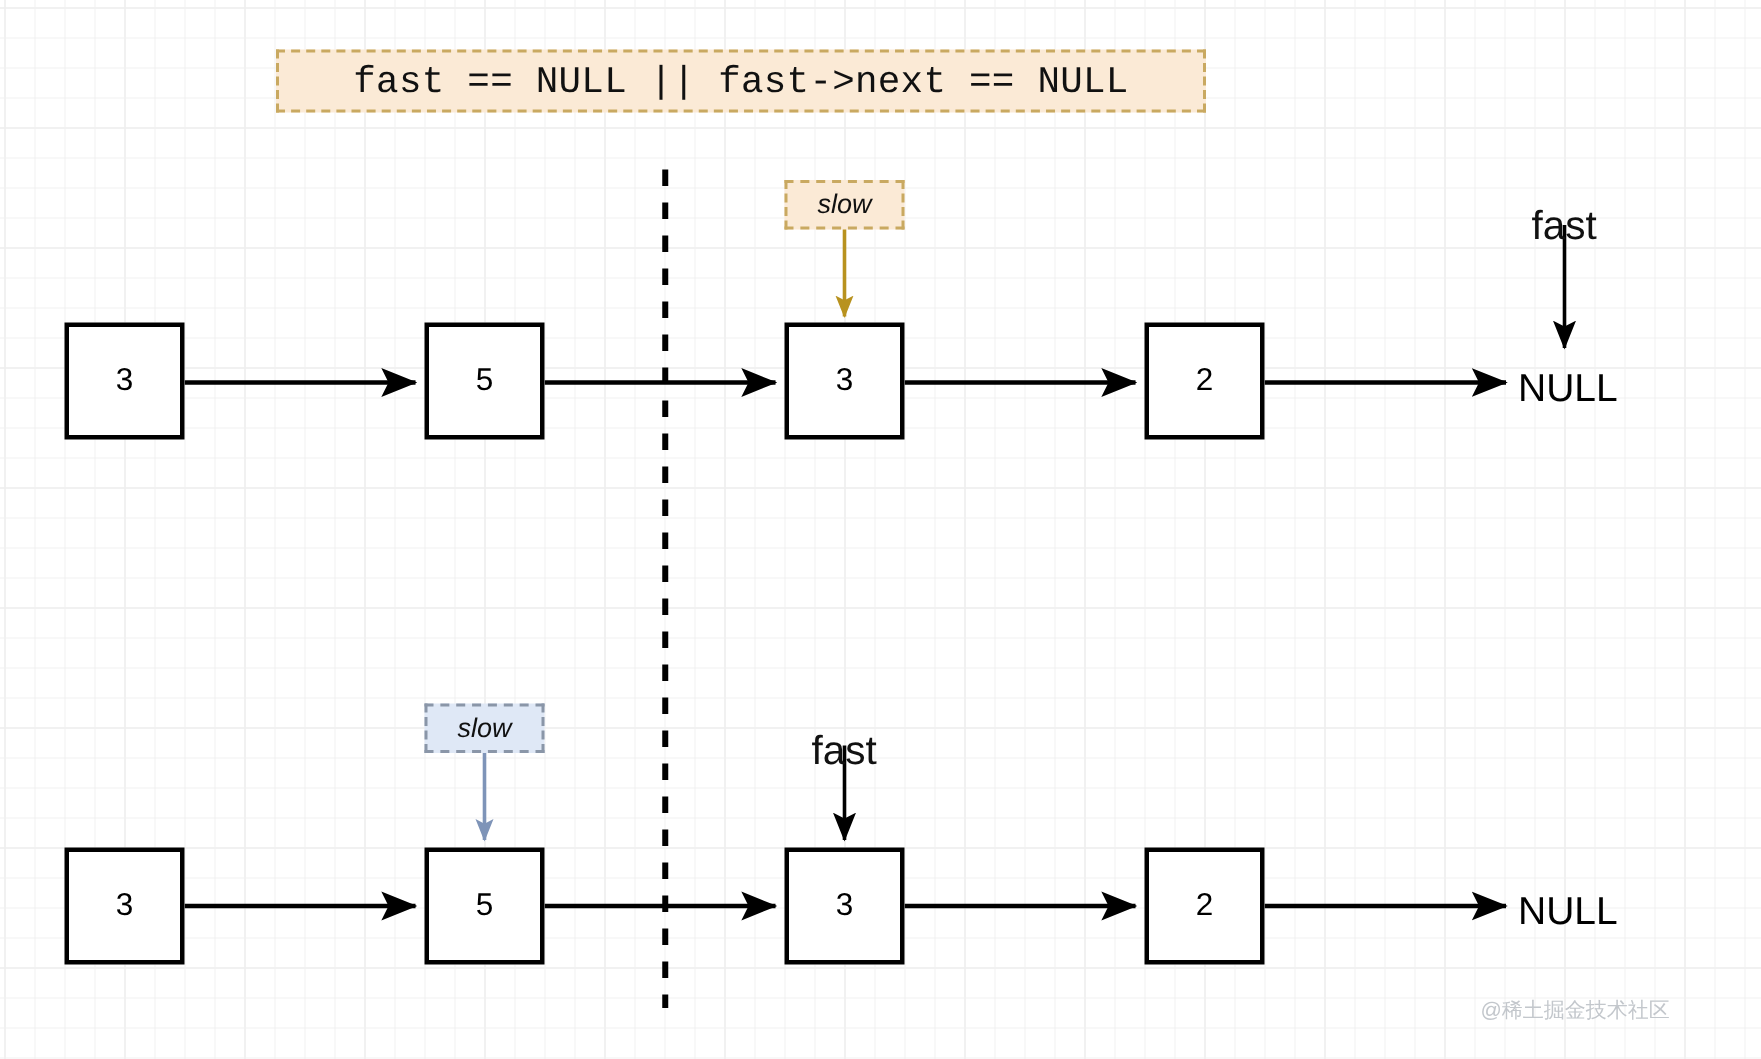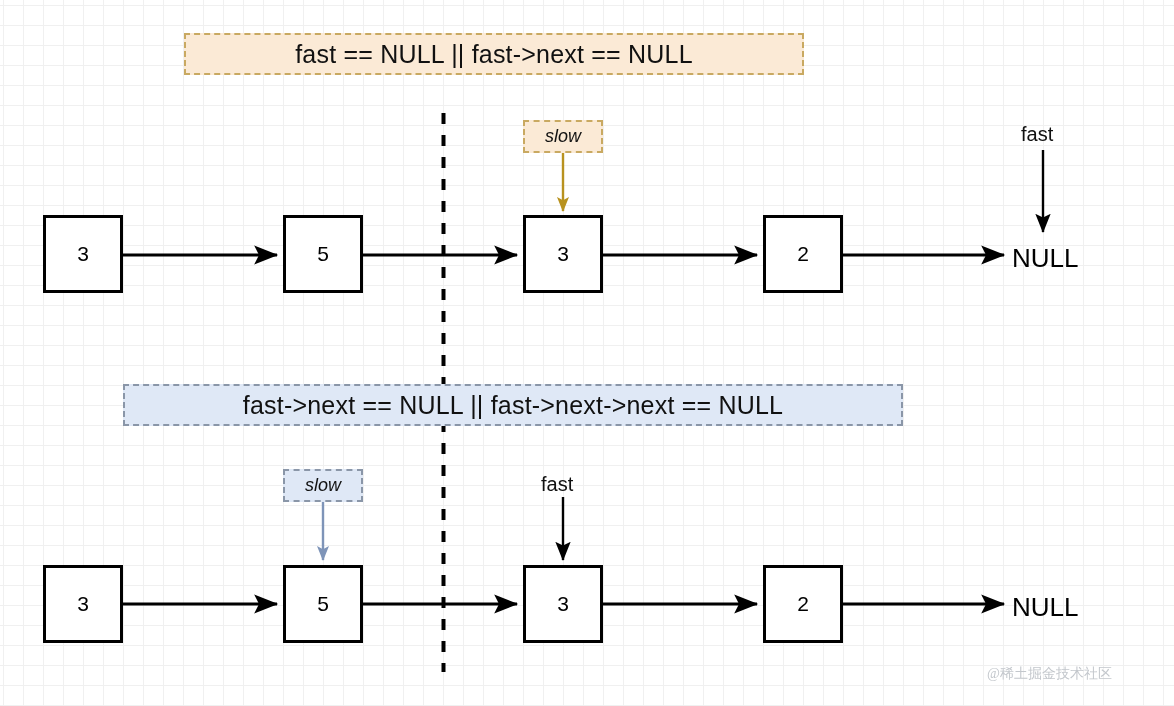--- a/index.html
+++ b/index.html
@@ -77,37 +77,38 @@
     border: 2px dashed #c9a961;
   }
   .tag-blue {
     background: #dfe8f6;
     border: 2px dashed #8a96a8;
   }
 
   
   .plain-label {
     position: absolute;
-    font-size: 20px;
+    font-size: 27px;
     white-space: nowrap;
     color: #111111;
+    margin-top: 12px;
   }
   .null-label {
     position: absolute;
     font-size: 26px;
     white-space: nowrap;
     color: #000000;
   }
 
   .watermark {
     position: absolute;
     font-size: 14px;
     color: #c3c7cc;
     white-space: nowrap;
-    font-family: Liberation Serif, serif;
+    font-family: Liberation Sans, sans-serif;
   }
 </style>
 </head>
 <body>
 
 <div id="canvas">
 
   <svg class="layer" width="1174" height="706" viewBox="0 0 1174 706">
     <defs>
       <marker id="arrowBlack" markerWidth="9" markerHeight="9" refX="7.6" refY="3.6" orient="auto" markerUnits="strokeWidth">
@@ -135,42 +136,41 @@
     <line x1="123" y1="604" x2="277" y2="604" stroke="#000000" stroke-width="3" marker-end="url(#arrowBlack)"></line>
     <line x1="363" y1="604" x2="517" y2="604" stroke="#000000" stroke-width="3" marker-end="url(#arrowBlack)"></line>
     <line x1="603" y1="604" x2="757" y2="604" stroke="#000000" stroke-width="3" marker-end="url(#arrowBlack)"></line>
     <line x1="843" y1="604" x2="1004" y2="604" stroke="#000000" stroke-width="3" marker-end="url(#arrowBlack)"></line>
 
     <line x1="323" y1="502" x2="323" y2="560" stroke="#7e94b8" stroke-width="2.4" marker-end="url(#arrowBlue)"></line>
 
     <line x1="563" y1="497" x2="563" y2="560" stroke="#000000" stroke-width="2.4" marker-end="url(#arrowBlack)"></line>
   </svg>
 
-  <div class="banner banner-orange" style="left:184px; top:33px; width:620px; height:42px;">fast == NULL || fast-&gt;next == NULL</div>
+  <div class="banner banner-orange" style="left:184px; top:33px; width:620px; height:42px;font-family:Liberation Mono, monospace;">fast == NULL || fast-&gt;next == NULL</div>
 
   <div class="tag tag-orange" style="left:523px; top:120px; width:80px; height:33px;">slow</div>
 
   <div class="plain-label" style="left:1021px; top:123px;">fast</div>
 
   <div class="node" style="left:43px; top:215px; width:80px; height:78px;">
     <span>3</span>
   </div>
   <div class="node" style="left:283px; top:215px; width:80px; height:78px;">
     <span>5</span>
   </div>
   <div class="node" style="left:523px; top:215px; width:80px; height:78px;">
     <span>3</span>
   </div>
   <div class="node" style="left:763px; top:215px; width:80px; height:78px;">
     <span>2</span>
   </div>
 
   <div class="null-label" style="left:1012px; top:243px;">NULL</div>
 
-  <div class="banner banner-blue" style="left:123px; top:384px; width:780px; height:42px;">fast-&gt;next == NULL || fast-&gt;next-&gt;next == NULL</div>
 
   <div class="tag tag-blue" style="left:283px; top:469px; width:80px; height:33px;">slow</div>
 
   <div class="plain-label" style="left:541px; top:473px;">fast</div>
 
   <div class="node" style="left:43px; top:565px; width:80px; height:78px;">
     <span>3</span>
   </div>
   <div class="node" style="left:283px; top:565px; width:80px; height:78px;">
     <span>5</span>

